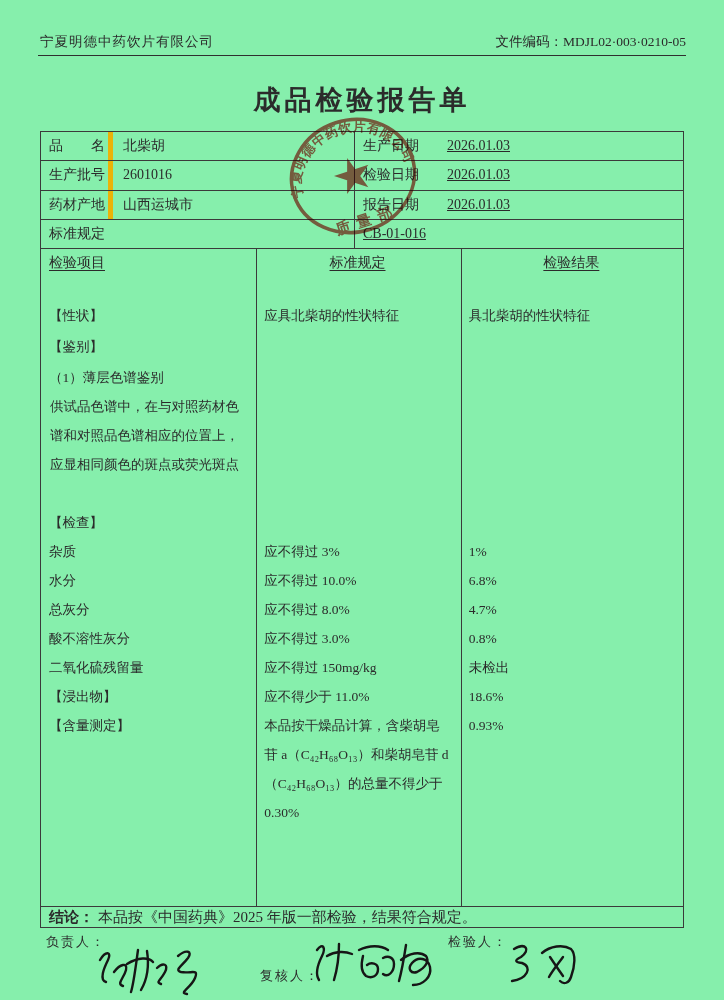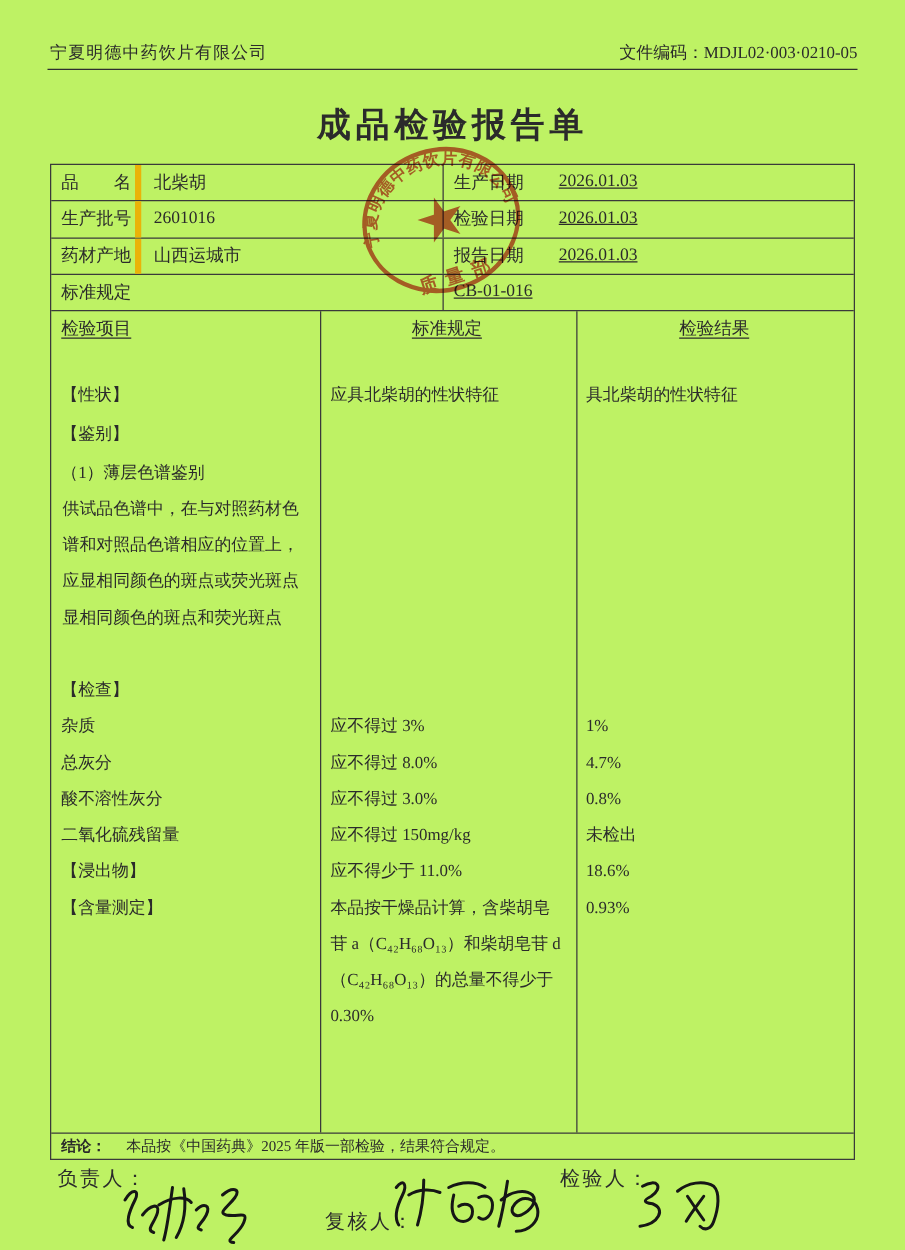--- a/index.html
+++ b/index.html
@@ -1,18 +1,18 @@
 <!DOCTYPE html>
 <html><head>
 <meta charset="utf-8">
 <style>
   * { margin:0; padding:0; box-sizing:border-box; }
   html,body { background:#ffffff; }
   body { font-family:"Liberation Serif","DejaVu Serif",serif; color:#2b2b2b; }
-  .page { position:relative; width:724px; height:1000px; background:#bef264; overflow:hidden; }
+  .page { position:relative; width:724px; height:1000px; background:#86efac; overflow:hidden; }
 
   
   .hdr-company { position:absolute; left:40px; top:33px; font-size:13.5px; letter-spacing:1px; }
   .hdr-code { position:absolute; right:38px; top:33px; font-size:13.5px; }
   .hdr-rule { position:absolute; left:38px; top:55px; width:648px; height:1px; background:#2f2f2f; }
 
   .doc-title { position:absolute; left:0; top:82px; width:100%; text-align:center;
                font-size:27px; font-weight:bold; letter-spacing:4px; }
 
   
@@ -39,25 +39,25 @@
   .mhead span { text-decoration:underline; text-underline-offset:3px; }
   .mh1 { width:215px; padding-left:8px; }
   .mh2 { width:205px; text-align:center; }
   .mh3 { width:224px; text-align:center; }
   .mrow { display:flex; line-height:29px; min-height:29px; }
   .c1 { width:215px; padding-left:8px; }
   .c2 { width:205px; padding-left:9px; padding-right:7px; }
   .c3 { width:224px; padding-left:9px; }
 
   
-  .conclusion { height:20px; display:flex; align-items:center; padding-left:8px; font-size:12px;gap:12px; }
+  .conclusion { height:20px; display:flex; align-items:center; padding-left:8px; font-size:15px; }
   .conclusion b { margin-right:4px; }
 
   
-  .sig-label { position:absolute; font-size:16px; letter-spacing:2px; }
+  .sig-label { position:absolute; font-size:13px; letter-spacing:2px; }
   .lbl-resp { left:46px;  top:933px; }
   .lbl-rev  { left:260px; top:967px; }
   .lbl-insp { left:448px; top:933px; }
   .sig { position:absolute; }
   .sig path { fill:none; stroke:#161616; stroke-width:2.4; stroke-linecap:round; stroke-linejoin:round; }
 
   
   .stamp { position:absolute; mix-blend-mode:multiply; opacity:0.85; color:#d6463e; pointer-events:none; }
   .stamp-top { left:283px; top:106px; transform:rotate(-18deg); }
   .stamp text { fill:currentColor; font-family:"Liberation Serif","DejaVu Serif",serif; font-weight:bold; }
@@ -133,35 +133,39 @@
 
   <div class="mrow" style="margin-top: 2px;">
     <div class="c1">【鉴别】</div>
     <div class="c2"></div>
     <div class="c3"></div>
   </div>
 
   <div class="mrow" style="margin-top: 2px; flex-direction: column;">
     <div class="c1">（1）薄层色谱鉴别</div>
     <div class="c2">供试品色谱中，在与对照药材色谱和对照品色谱相应的位置上，应显相同颜色的斑点或荧光斑点</div>
-    <div class="c3">显相同颜色的斑点和荧光斑点</div>
   </div>
 
   <div class="mrow" style="margin-top: 29px;">
     <div class="c1">【检查】</div>
     <div class="c2"></div>
     <div class="c3"></div>
   </div>
 
   <div class="mrow">
     <div class="c1">杂质</div>
     <div class="c2">应不得过 3%</div>
     <div class="c3">1%</div>
   </div>
 
+  <div class="mrow">
+    <div class="c1">水分</div>
+    <div class="c2">应不得过 10.0%</div>
+    <div class="c3">6.8%</div>
+  </div>
 
   <div class="mrow">
     <div class="c1">总灰分</div>
     <div class="c2">应不得过 8.0%</div>
     <div class="c3">4.7%</div>
   </div>
 
   <div class="mrow">
     <div class="c1">酸不溶性灰分</div>
     <div class="c2">应不得过 3.0%</div>

